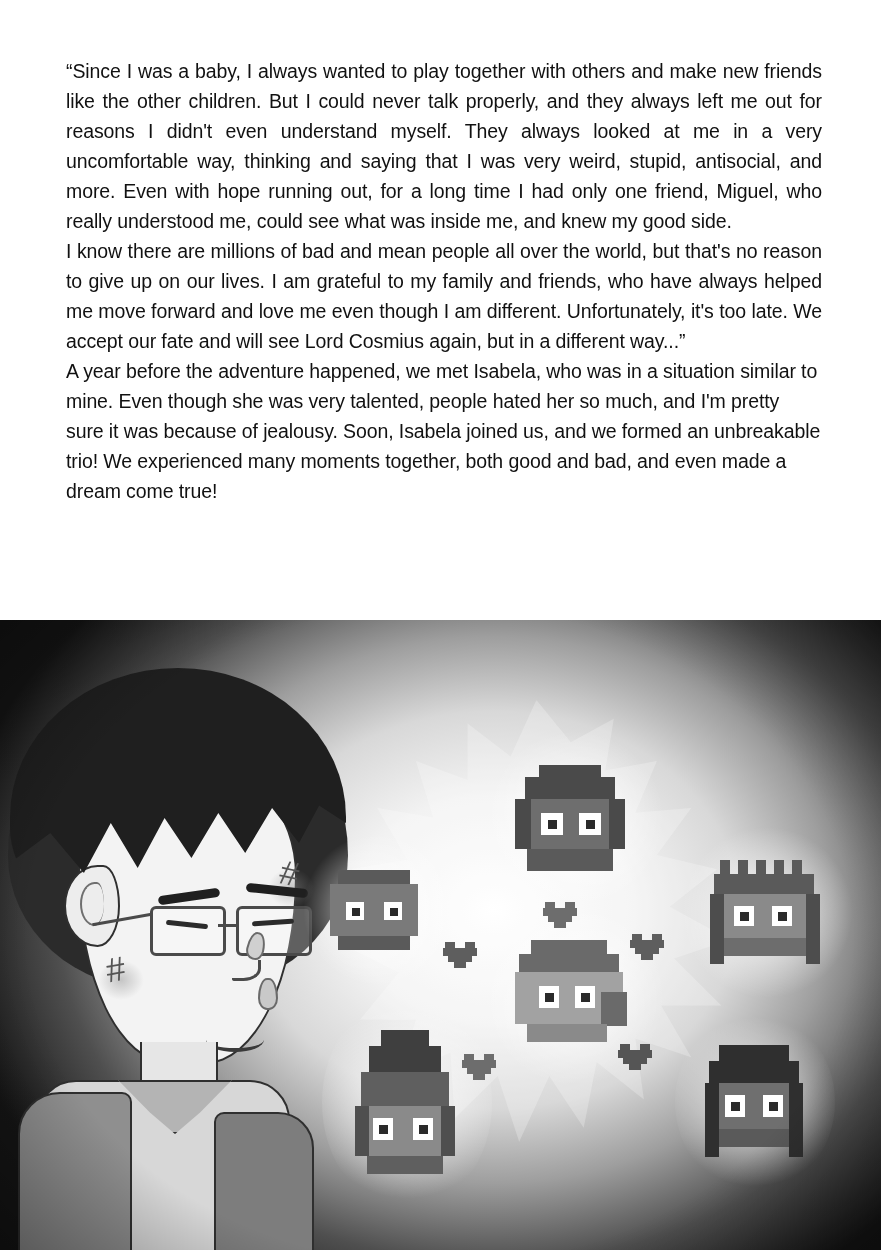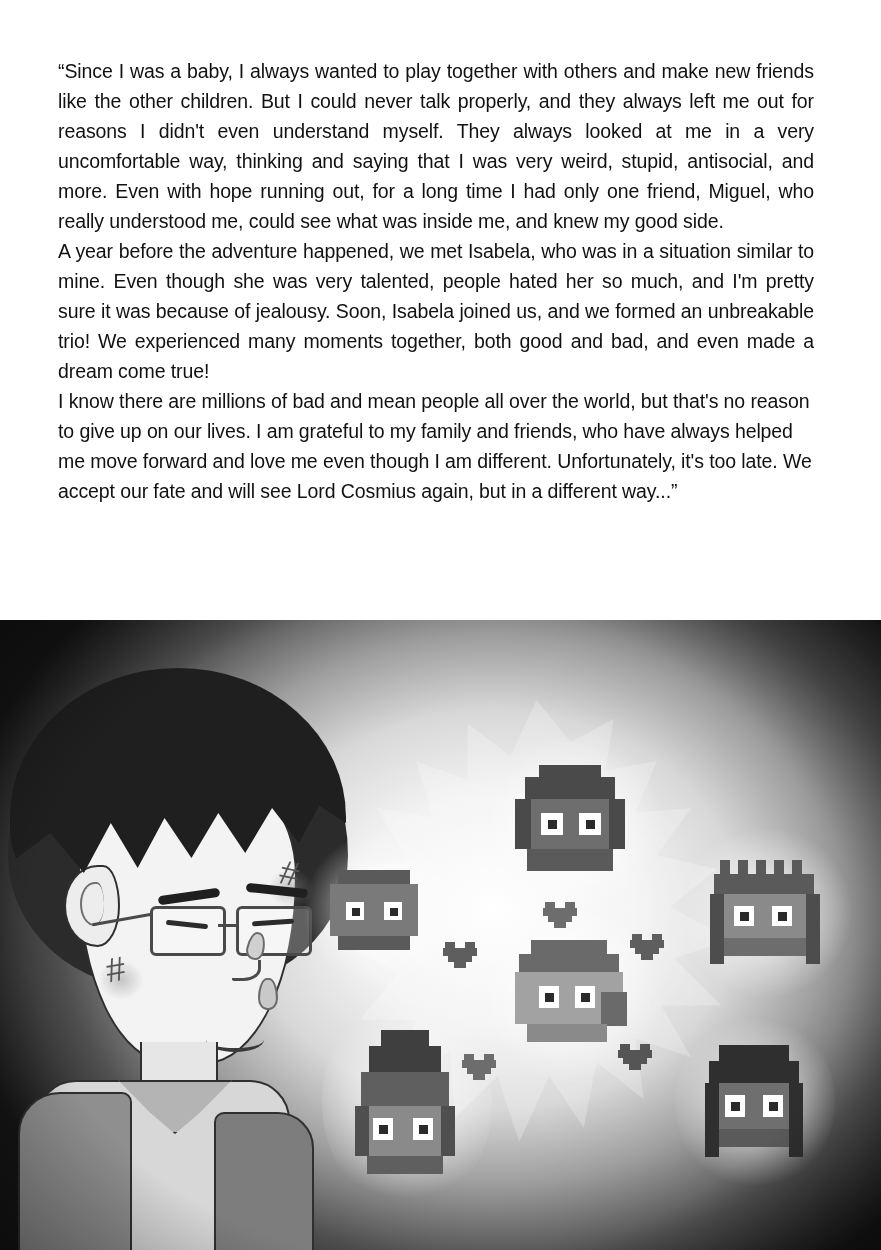--- a/index.html
+++ b/index.html
@@ -12,21 +12,21 @@
     height: 1250px;
     position: relative;
     overflow: hidden;
     font-family: "Liberation Sans", sans-serif;
     color: #000000;
   }
 
   
   .page-text {
     position: absolute;
-    left: 58px;
+    left: 66px;
     top: 56px;
     width: 756px;
   }
   .para {
     font-size: 19.5px;
     line-height: 30px;
     text-align: justify;
     text-justify: inter-word;
     margin: 0 0 0 0;
     color: #111111;
@@ -288,22 +288,22 @@
     border-radius: 50%;
     background: radial-gradient(circle, rgba(255,255,255,0.85) 0%, rgba(255,255,255,0.0) 70%);
     pointer-events: none;
   }
 </style>
 </head>
 <body>
 
 <div class="page-text">
   <p class="para">“Since I was a baby, I always wanted to play together with others and make new friends like the other children. But I could never talk properly, and they always left me out for reasons I didn't even understand myself. They always looked at me in a very uncomfortable way, thinking and saying that I was very weird, stupid, antisocial, and more. Even with hope running out, for a long time I had only one friend, Miguel, who really understood me, could see what was inside me, and knew my good side.</p>
+  <p class="para">I know there are millions of bad and mean people all over the world, but that's no reason to give up on our lives. I am grateful to my family and friends, who have always helped me move forward and love me even though I am different. Unfortunately, it's too late. We accept our fate and will see Lord Cosmius again, but in a different way...”</p>
   <p class="para">A year before the adventure happened, we met Isabela, who was in a situation similar to mine. Even though she was very talented, people hated her so much, and I'm pretty sure it was because of jealousy. Soon, Isabela joined us, and we formed an unbreakable trio! We experienced many moments together, both good and bad, and even made a dream come true!</p>
-  <p class="para">I know there are millions of bad and mean people all over the world, but that's no reason to give up on our lives. I am grateful to my family and friends, who have always helped me move forward and love me even though I am different. Unfortunately, it's too late. We accept our fate and will see Lord Cosmius again, but in a different way...”</p>
 </div>
 
 <div class="panel">
   <div class="panel-bg"></div>
   <div class="burst"></div>
 
   <div class="boy">
     <div class="boy-hair-back"></div>
     <div class="boy-face"></div>
     <div class="boy-ear"></div>

